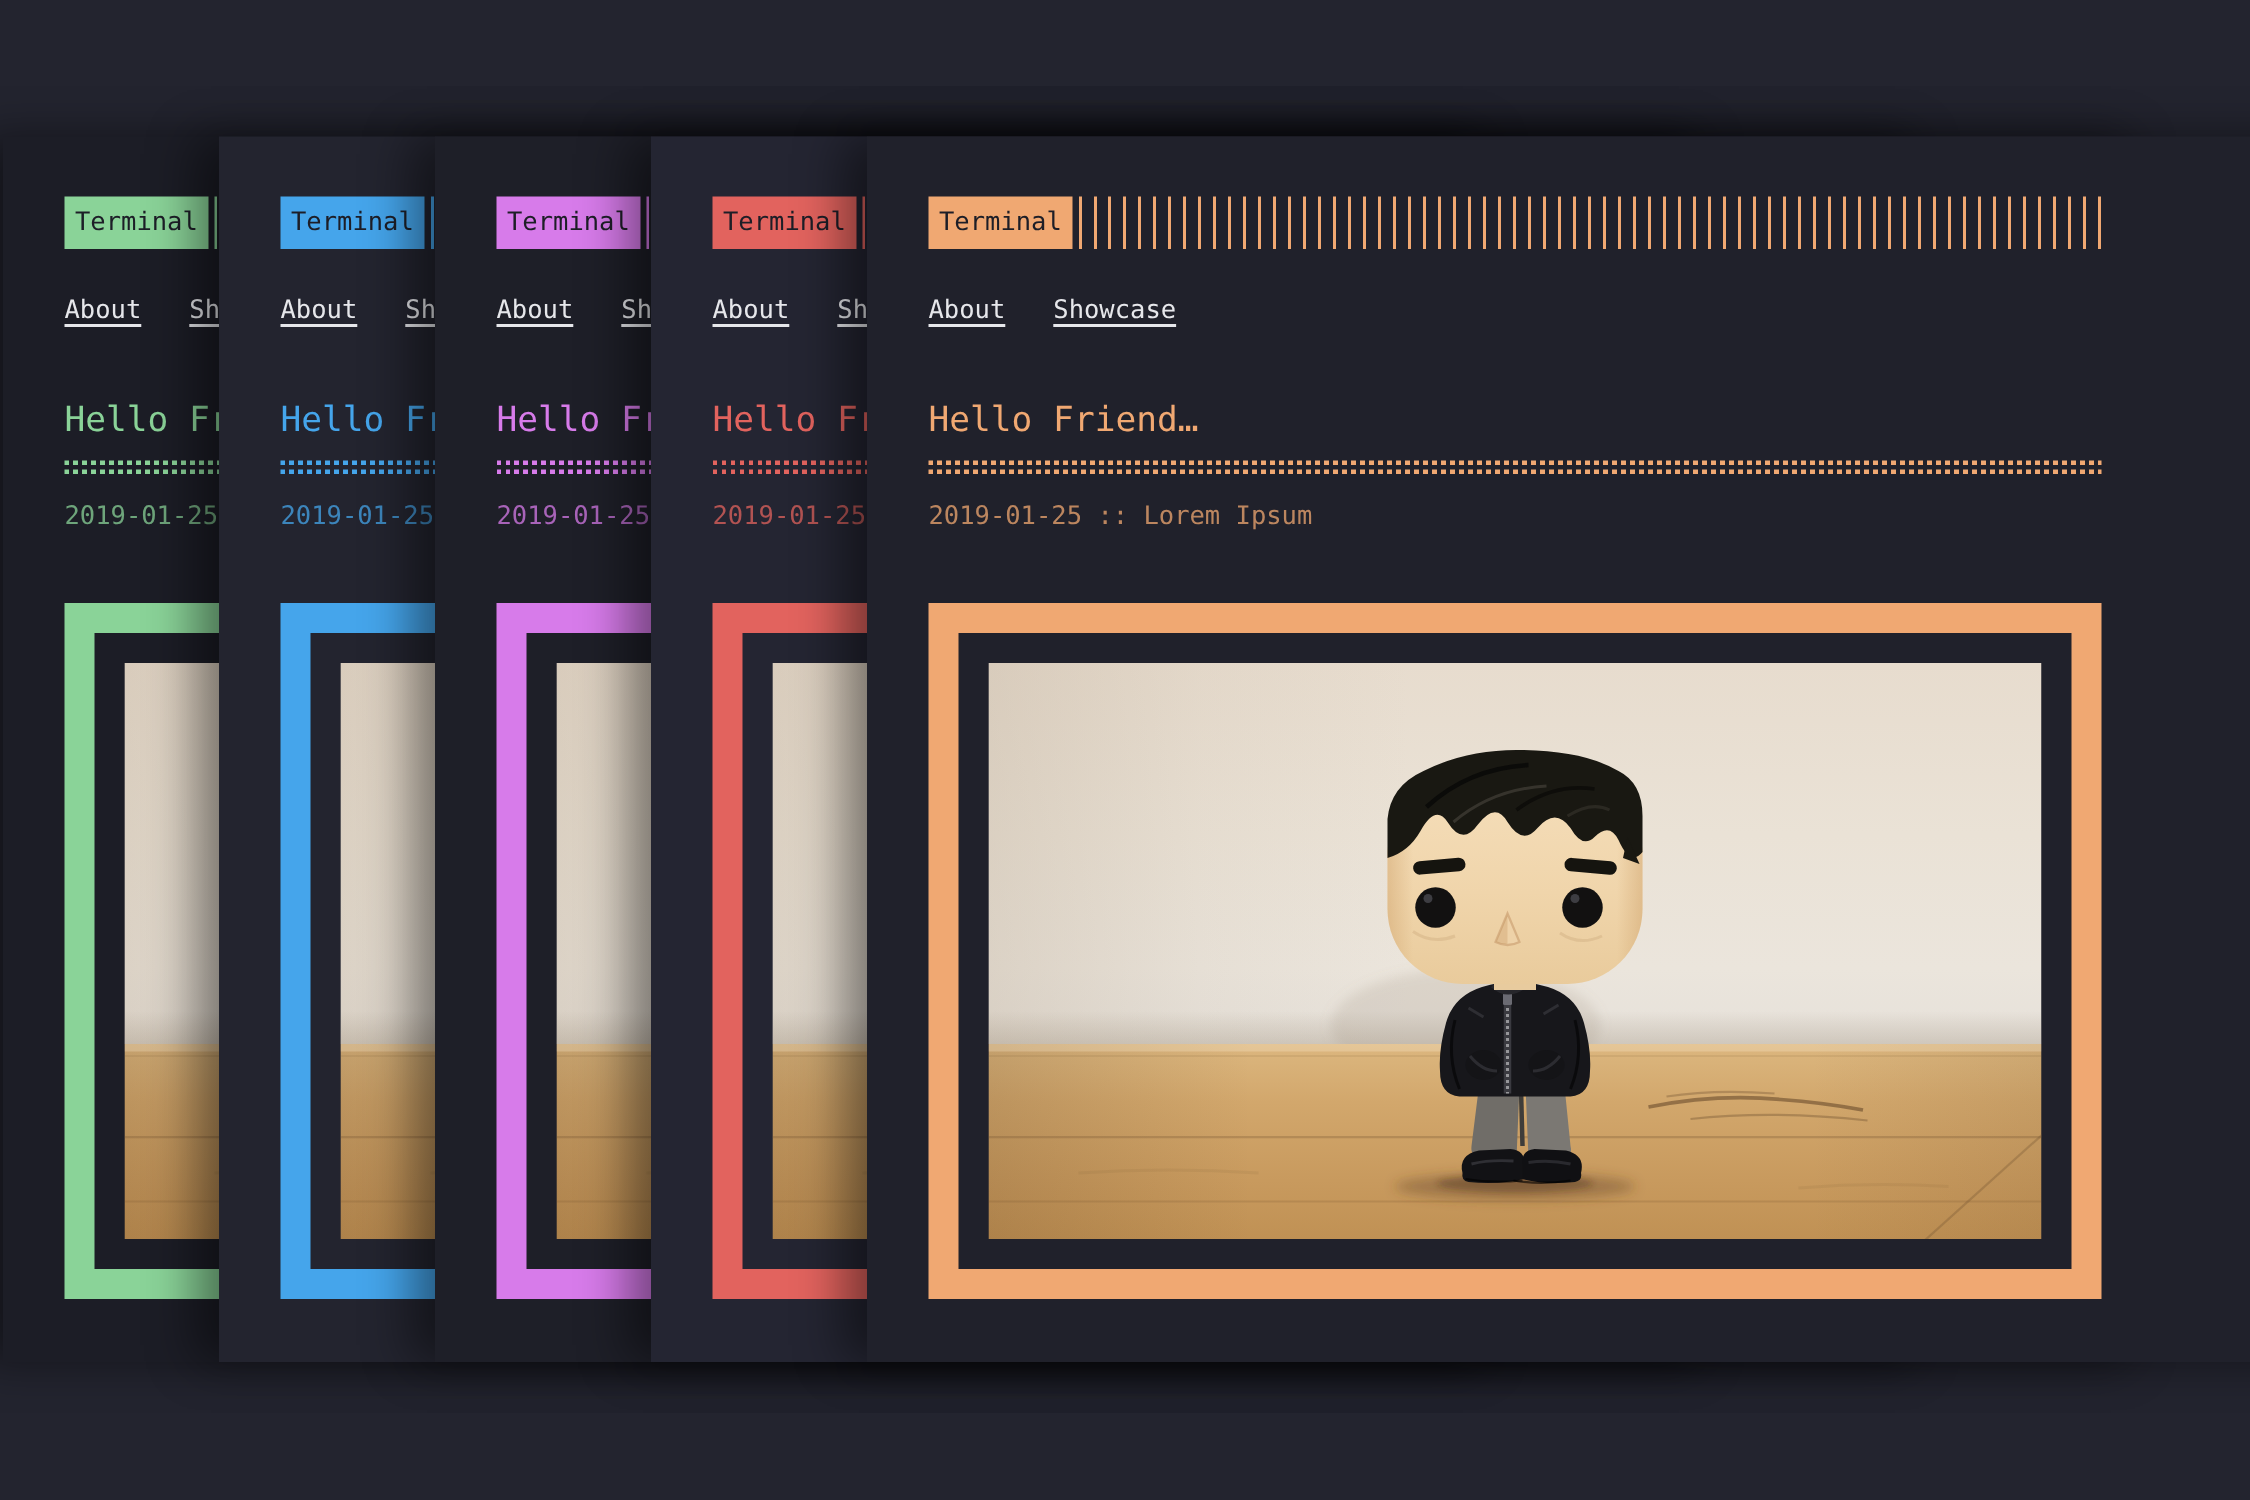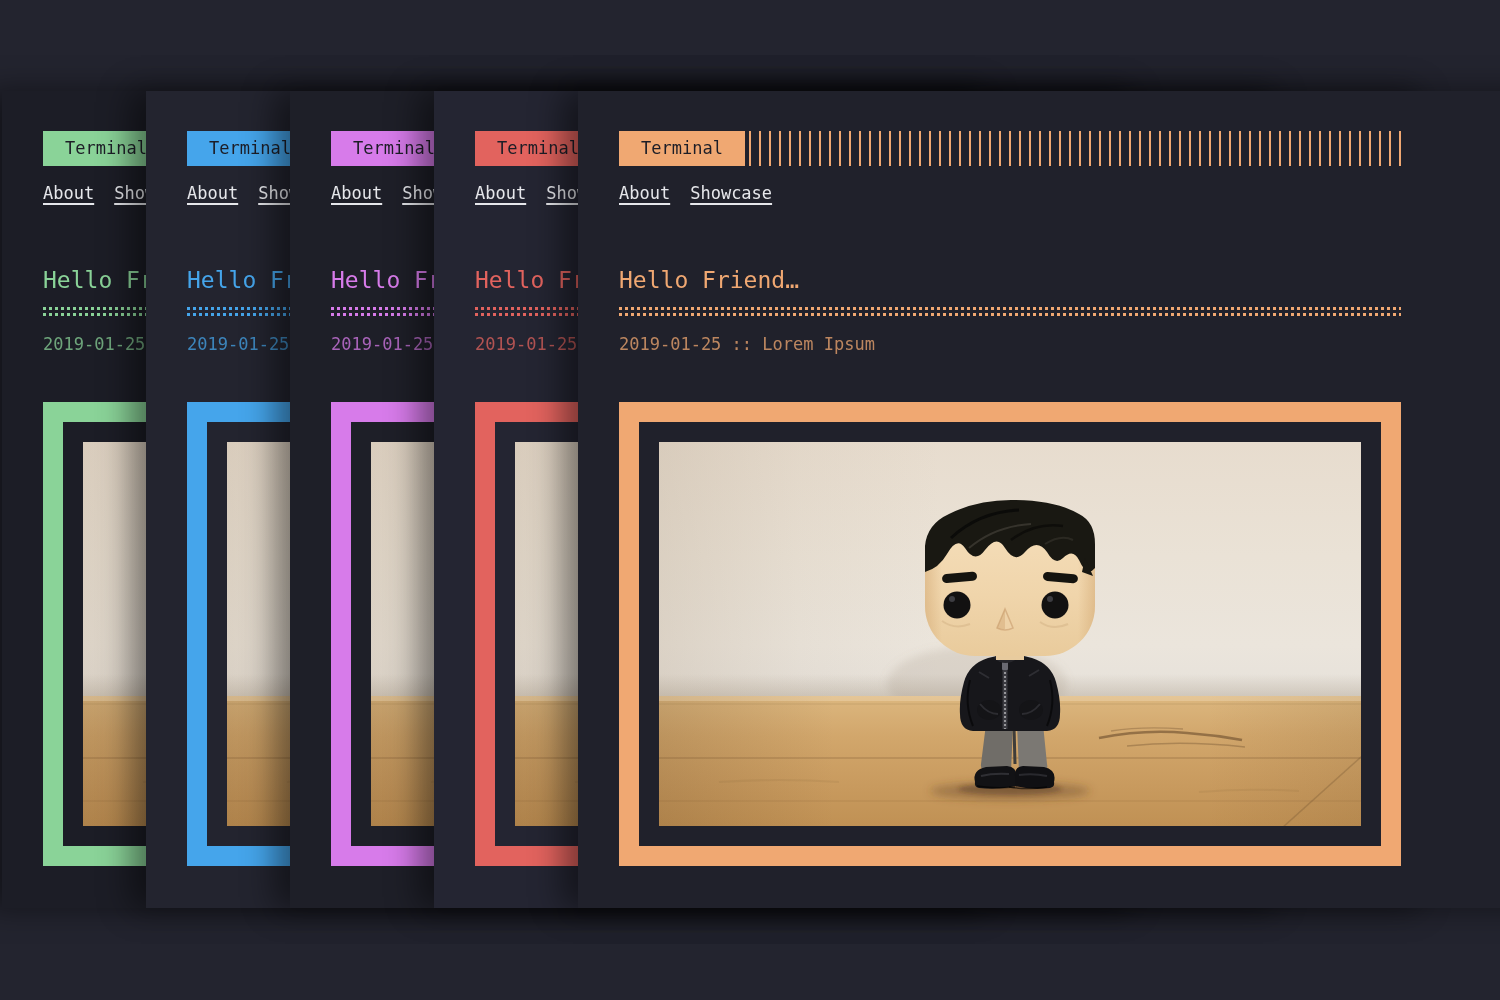--- a/index.html
+++ b/index.html
@@ -10,27 +10,27 @@
   }
   .stage{position:absolute;inset:0}
   .panel{
     position:absolute;top:91px;height:817px;width:1000px;
     box-shadow:-16px 0 30px rgba(0,0,0,.45);
   }
   .panel>*{position:absolute;left:41px}
   .logo-row{top:40px;width:782px;height:35px;display:flex;gap:4px}
   .badge{
     flex:0 0 auto;background:var(--accent);color:#1d1e27;
-    font-size:17px;line-height:35px;padding:0 22px;text-decoration:none;cursor:pointer;
+    font-size:17px;line-height:35px;padding:0 7px;text-decoration:none;cursor:pointer;
   }
   .bars{
     flex:1;height:35px;
     background-image:repeating-linear-gradient(90deg,var(--accent) 0 2px,transparent 2px 10px);
   }
-  .menu{top:92px;display:flex;gap:20px}
+  .menu{top:106px;display:flex;gap:32px}
   .menu-link{
     color:#e6e7eb;font-size:17px;line-height:20px;cursor:pointer;
     text-decoration:underline;text-decoration-thickness:2px;text-underline-offset:4px;
   }
   .title{
     top:174px;margin:0;font-size:23px;font-weight:400;line-height:30px;
     color:var(--accent);cursor:pointer;white-space:nowrap;
   }
   .sep{
     top:216px;width:782px;height:9px;

